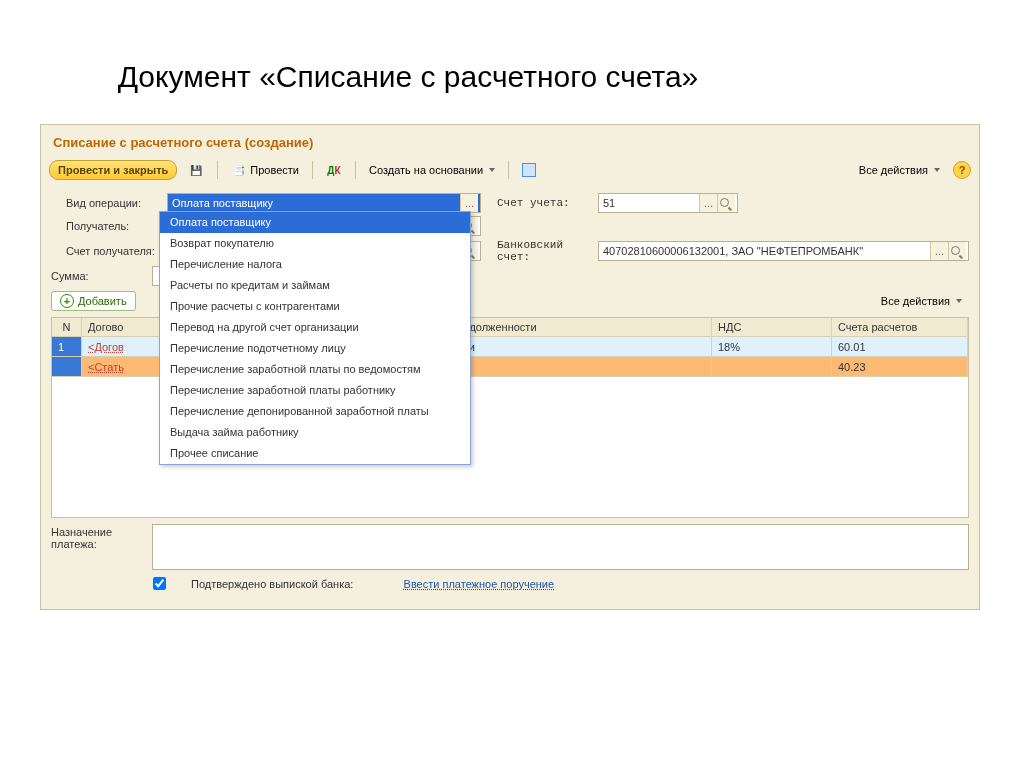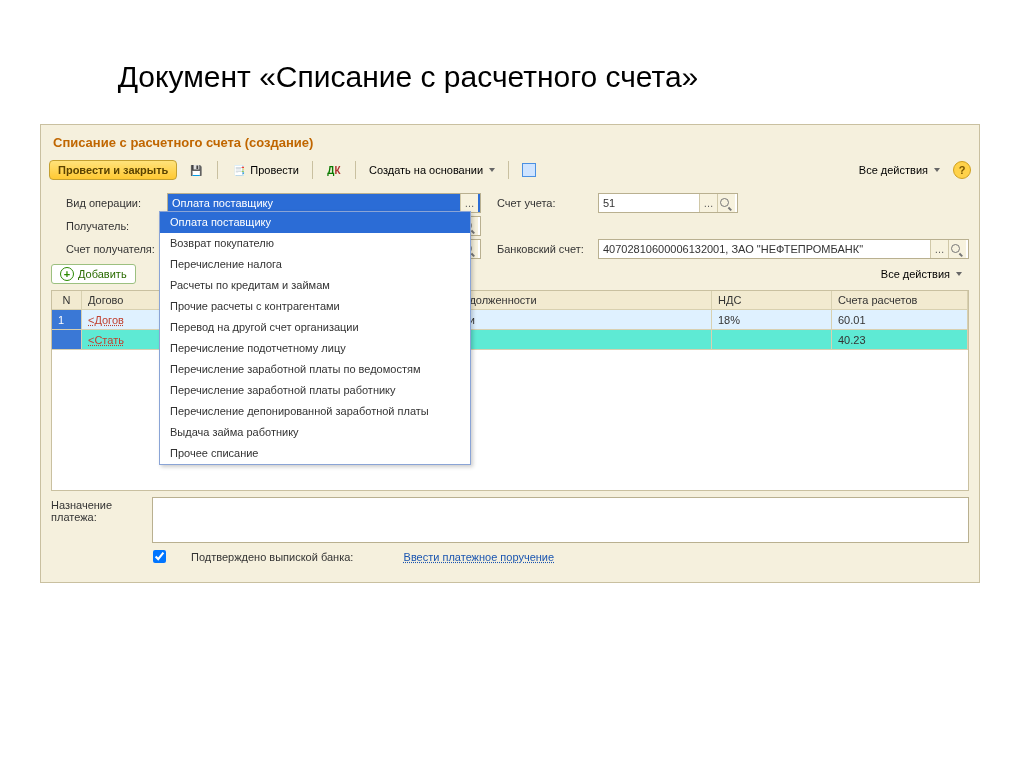--- a/index.html
+++ b/index.html
@@ -40,21 +40,21 @@
   .toolbar {
     display: flex;
     align-items: center;
     padding: 2px 8px 6px 8px;
     gap: 4px;
     position: relative;
   }
   .btn-yellow {
     background: linear-gradient(#ffe27a, #ffc933);
     border: 1px solid #c4a030;
-    border-radius: 4px;
+    border-radius: 9px;
     padding: 3px 8px;
     font-size: 11px;
     font-weight: bold;
     color: #5b4300;
     cursor: pointer;
   }
   .btn-flat {
     background: #f5f0dd;
     border: 1px solid transparent;
     border-radius: 3px;
@@ -108,21 +108,21 @@
   .btn-dots, .btn-mag, .btn-cal {
     width: 18px; height: 18px;
     border-left: 1px solid #d0c8a8;
     display:flex; align-items:center; justify-content:center;
     cursor:pointer; color:#555; background:#f7f2de;
     font-size: 10px;
   }
   .col-left { flex: 0 0 430px; display:flex; align-items:center; gap:6px;padding-left:15px;}
   .col-left .input { flex:1; }
   .col-right { flex:1; display:flex; align-items:center; gap:6px;}
-  .col-right .lbl-r { width: 95px; }
+  .col-right .lbl-r { width: 95px; font-family: Liberation Mono, monospace; }
 
   .summa-row .lbl { }
   .summa-row .input { width:130px; flex:0 0 130px; text-align:right; }
 
   .add-bar { display:flex; align-items:center; padding: 2px 0; }
   .btn-add {
     display:flex; align-items:center; gap:4px;
     border:1px solid #9cc080; border-radius:3px;
     padding:2px 8px; background:#fff; color:#2a6b00;
     cursor:pointer; font-size:11px;
@@ -144,21 +144,21 @@
   .gc { border-right:1px solid #d8d0b0; border-bottom:1px solid #d8d0b0;
         padding:3px 6px; font-size:11px; }
   .gc.n  { width:30px; text-align:center;}
   .gc.dg { width:310px;}
   .gc.pd { width:320px;}
   .gc.nds{ width:120px;}
   .gc.sr { flex:1;}
   .grid-row .gc { height:20px; display:flex; align-items:center;}
   .row-a { background:#dff1ff; }
   .row-a .gc.n { background:#c9e3fb; color:#555; }
-  .row-b { background:#5eead4; }
+  .row-b { background:#fdba74; }
   .linkish { color:#c04030; text-decoration:underline dotted; }
   .grid-blank { height:140px; border-top:none; }
 
   .bottom-row { display:flex; gap:6px; padding:6px 0 2px 0;}
   .bottom-row .lbl { width:95px; padding-top:2px;}
   .textarea {
     flex:1; height:46px; background:#fff; border:1px solid #b9b090;
   }
   .confirm-row { display:flex; align-items:center; gap:22px; padding:2px 0 8px 98px;}
   .confirm-row input { }
@@ -287,20 +287,27 @@
           <div class="input">
             <span class="val">40702810600006132001, ЗАО "НЕФТЕПРОМБАНК"</span>
             <div class="btn-dots">…</div>
             <div class="btn-mag">
                 <span class="mag-icon"></span>
               </div>
           </div>
         </div>
       </div>
 
+      <div class="row summa-row">
+        <div class="lbl">Сумма:</div>
+        <div class="input">
+          <span class="val" style="text-align:right;"></span>
+          <div class="btn-cal">▤</div>
+        </div>
+      </div>
 
       <div class="add-bar">
         <button class="btn-add">
           <span class="plus-circ">+</span>
           <span>Добавить</span>
         </button>
         <div style="margin-left:auto">
           <button class="btn-flat">
               <span>Все действия</span>
               <span class="dropdown-caret"></span>

